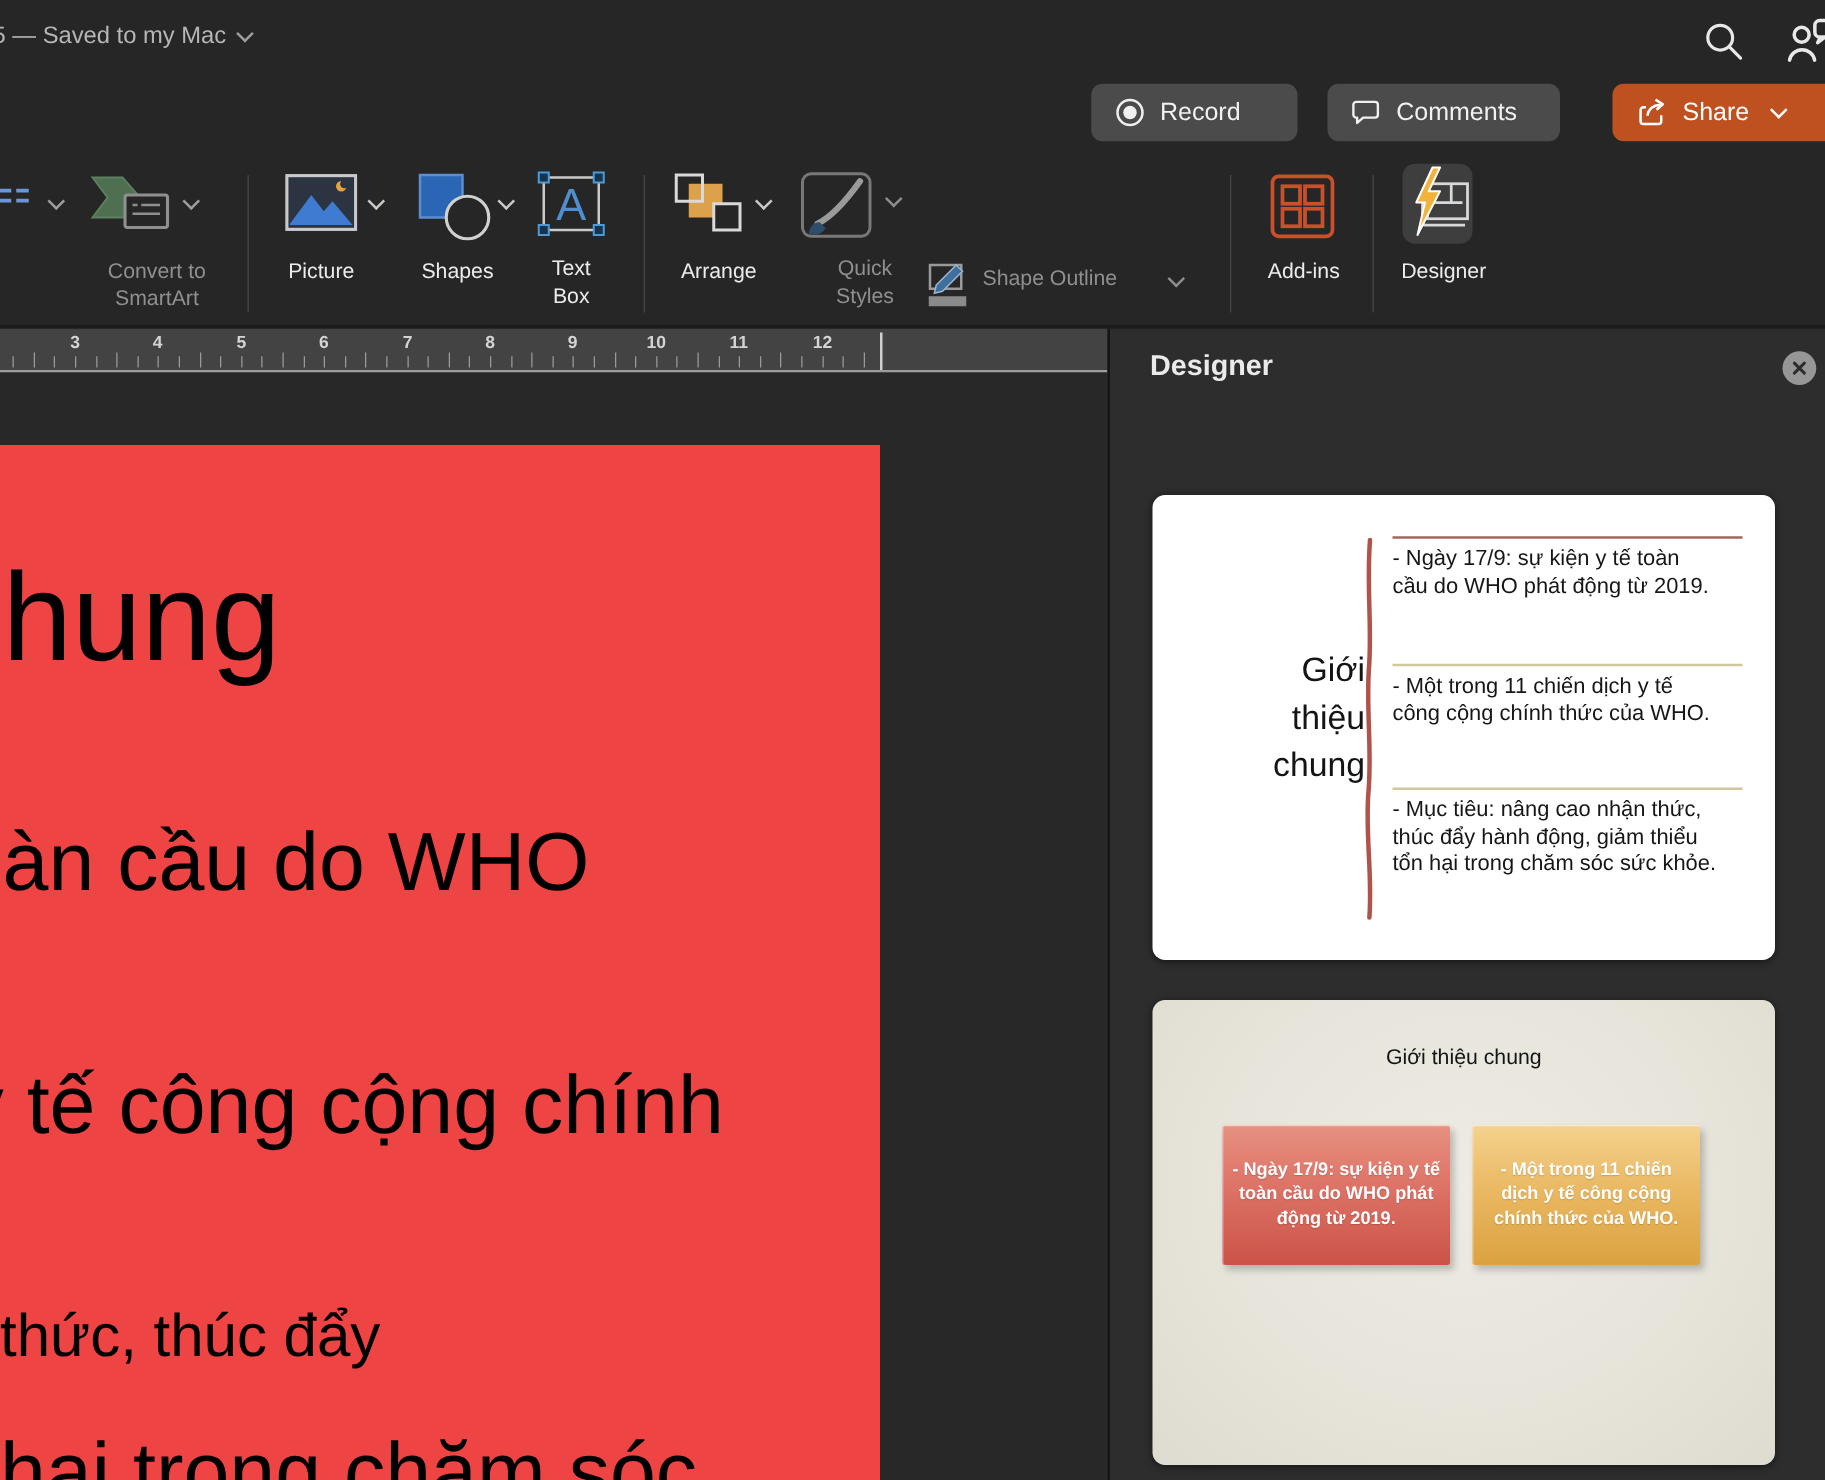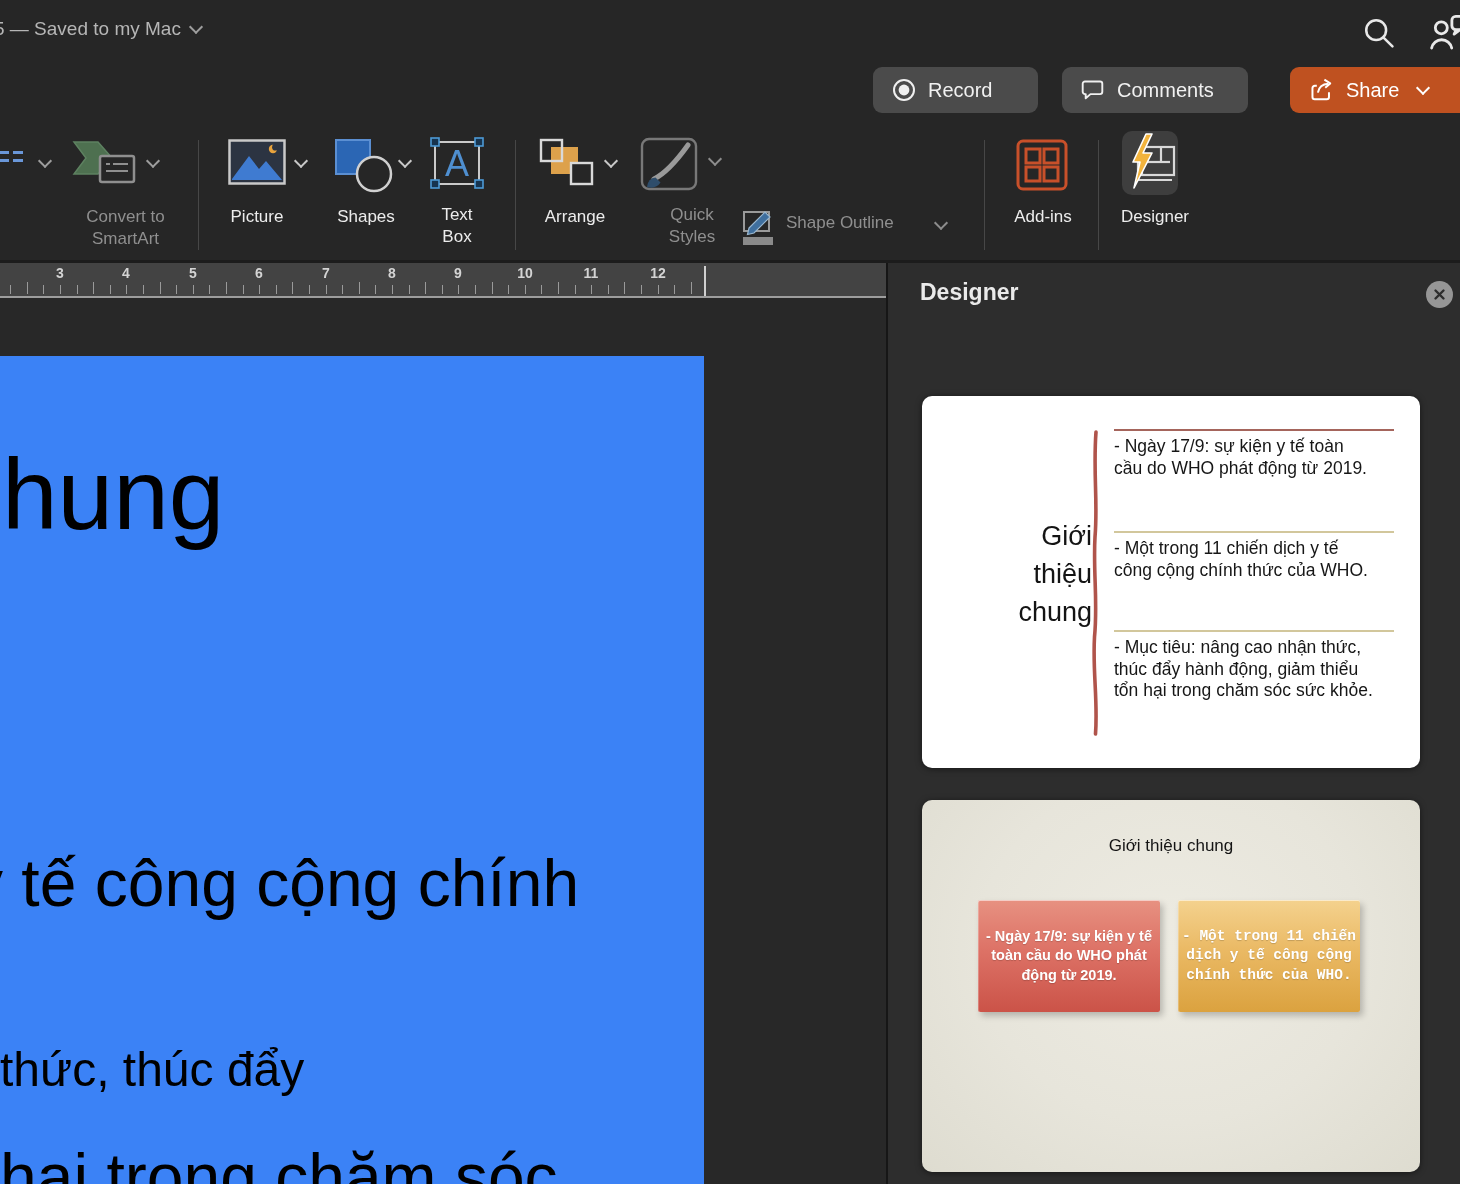--- a/index.html
+++ b/index.html
@@ -31,21 +31,21 @@
 
   
   .ruler { left:0; top:263px; width:886px; height:35px; background:#434343; border-bottom:2px solid #9d9d9d; box-sizing:border-box; }
   .ruler-num { position:absolute; top:2px; transform:translateX(-50%); font-size:14px; font-weight:bold; color:#d4d4d4; }
   .tick { position:absolute; bottom:2px; width:1px; height:9px; background:#9a9a9a; }
   .tick.half { height:12px; }
   .ruler-end { position:absolute; left:704px; top:3px; width:2px; height:30px; background:#cfcfcf; }
 
   
   .workspace { left:0; top:298px; width:886px; height:886px; background:#282828; }
-  .slide { position:absolute; left:0; top:58px; width:704px; height:828px; background:#3b82f6; overflow:hidden; }
+  .slide { position:absolute; left:0; top:58px; width:704px; height:828px; background:#ef4444; overflow:hidden; }
   .sline { position:absolute; white-space:nowrap; color:#000; line-height:1.08; }
   .sline.t1 { left:2px;  top:84px;  font-size:100px; }
   .sline.t2 { left:2px;  top:298px; font-size:66px; }
   .sline.t3 { left:-30px;top:492px; font-size:66px; }
   .sline.t4 { left:0px;  top:688px; font-size:48px; }
   .sline.t5 { left:0px;  top:786px; font-size:66px; }
 
   
   .panel { left:886px; top:263px; width:574px; height:921px; background:#2d2d2d; border-left:2px solid #161616; box-sizing:border-box; }
   .panel-title { position:absolute; left:32px; top:16px; font-size:23px; font-weight:bold; color:#eaeaea; }
@@ -61,21 +61,21 @@
   .c1-text { position:absolute; left:192px; width:294px; font-size:17.5px; line-height:21.5px; color:#161616; }
   .c1-text div { white-space:nowrap; }
 
   .c2-title { position:absolute; left:0; top:36px; width:100%; text-align:center; font-size:17px; color:#141414; }
   .bx { position:absolute; width:182px; border-radius:2px; color:#fff; text-align:center; font-size:14.5px; line-height:19.5px;
         font-weight:bold; display:flex; flex-direction:column; justify-content:center;
         box-shadow: inset 0 1px 0 rgba(255,255,255,.55), inset 1px 0 0 rgba(255,255,255,.25), 3px 4px 6px rgba(0,0,0,.22);
         text-shadow:0 1px 1px rgba(0,0,0,.18); }
   .bx div { white-space:nowrap; }
   .bx.red    { left:56px;  top:100px; height:112px; background:linear-gradient(180deg,#e79181 0%,#dd7266 45%,#cb5348 100%); }
-  .bx.orange { left:256px; top:100px; height:112px; background:linear-gradient(180deg,#f4d28e 0%,#eab964 45%,#dba23f 100%);font-family:Liberation Mono, monospace; }
+  .bx.orange { left:256px; top:100px; height:112px; background:linear-gradient(180deg,#f4d28e 0%,#eab964 45%,#dba23f 100%); }
   .bx.green  { left:156px; top:227px; height:114px; background:linear-gradient(180deg,#d9ee8a 0%,#c4e065 45%,#a9cf3d 100%); }
 </style>
 </head>
 <body>
 
 <div class="app">
 
   <div class="abs doc-title">
     <span>5 — Saved to my Mac</span>
     <span class="chev gray" style="margin-top:-4px;"></span>
@@ -313,20 +313,21 @@
         <div class="tick" style="left: 657.6px;"></div>
         <div class="tick" style="left: 674.2px;"></div>
         <div class="tick half" style="left: 690.8px;"></div>
       </div>
     <div class="ruler-end"></div>
   </div>
 
   <div class="abs workspace">
     <div class="slide">
       <div class="sline t1">hung</div>
+      <div class="sline t2">àn cầu do WHO</div>
       <div class="sline t3">y tế công cộng chính</div>
       <div class="sline t4">thức, thúc đẩy</div>
       <div class="sline t5">hại trong chăm sóc</div>
     </div>
   </div>
 
   <div class="abs panel">
     <div class="panel-title">Designer</div>
     <div class="panel-close">
       <svg width="13" height="13" viewBox="0 0 13 13">

